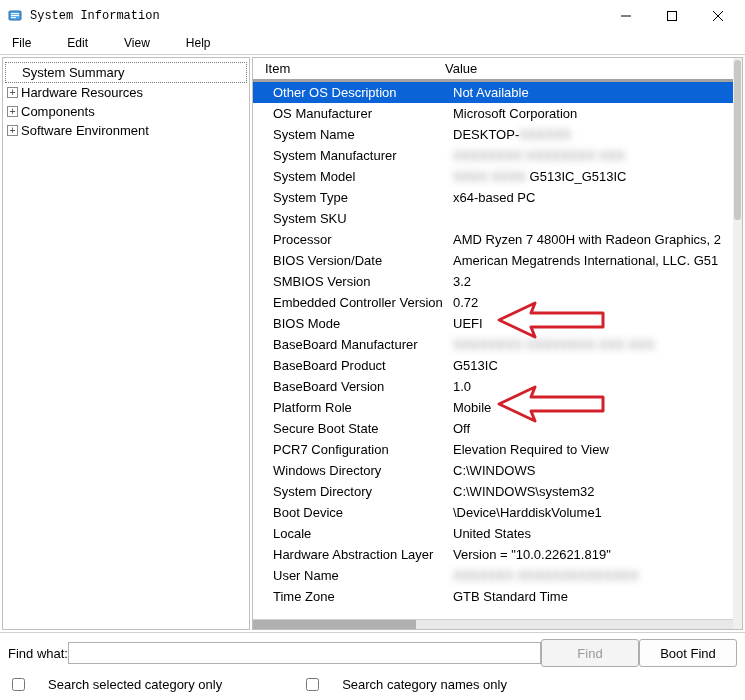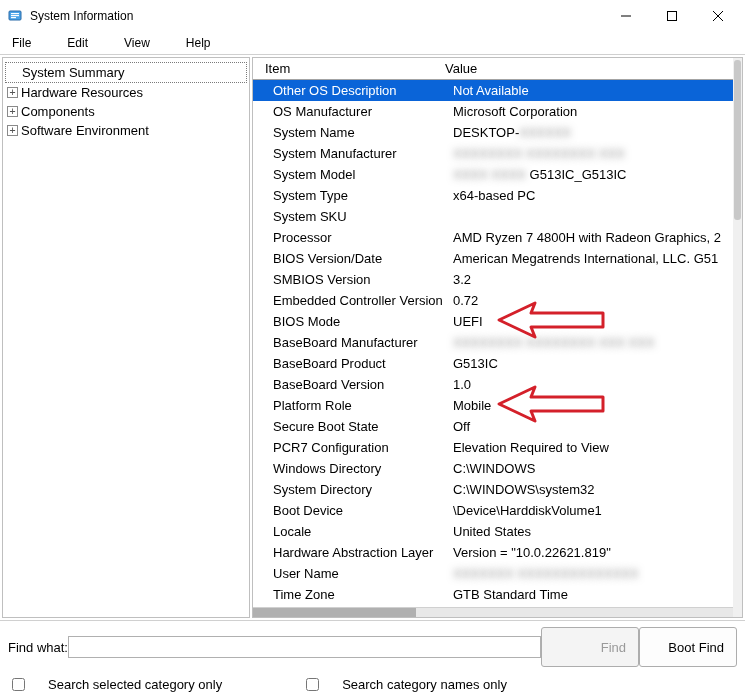--- a/index.html
+++ b/index.html
@@ -17,21 +17,21 @@
   }
   .titlebar {
     height: 32px;
     display: flex;
     align-items: center;
     padding: 0 4px;
   }
   .titlebar .app-icon {
     width: 16px; height: 16px; margin: 0 6px 0 4px;
   }
-  .titlebar .title { flex: 1; font-size: 12px; }
+  .titlebar .title { flex: 1; font-size: 12px; font-family: Liberation Mono, monospace; }
   .win-controls { display: flex; }
   .win-btn {
     width: 46px; height: 32px; display: flex; align-items: center; justify-content: center;
   }
   .win-btn svg { width: 10px; height: 10px; stroke: #000; stroke-width: 1; fill: none; }
   .menubar {
     height: 22px;
     display: flex;
     align-items: center;
     padding: 0 4px;
@@ -87,21 +87,21 @@
   .list-table {
     width: calc(100% + 60px);
     border-collapse: collapse;
     font-size: 13px;
     table-layout: fixed;
   }
   .list-table th {
     text-align: left;
     font-weight: normal;
     padding: 3px 12px;
-    border-bottom: 1px solid #a3a3a3;
+    border-bottom: 3px solid #a3a3a3;
     background: #fff;
     position: sticky;
     top: 0;
   }
   .list-table td {
     padding: 3px 20px;
     white-space: nowrap;
   }
   .list-table col.c-item { width: 180px; }
   .list-table tr.selected td {
@@ -134,28 +134,27 @@
   .find-input {
     flex: 1;
     height: 22px;
     border: 1px solid #b0b0b0;
     padding: 0 4px;
     font-family: inherit;
     font-size: 13px;
   }
   .btn {
     min-width: 98px;
-    height: 40px;
+    height: 28px;
     border: 1px solid #adadad;
     background: #fdfdfd;
     border-radius: 3px;
     font-family: inherit;
     font-size: 13px;
     padding: 0 12px;
-    text-align: right;
   }
   .btn[disabled] { color: #9a9a9a; background: #f4f4f4; }
   .check-row {
     display: flex;
     gap: 80px;
     align-items: center;
   }
   .check-row label { display: flex; align-items: center; gap: 20px; }
 
   .arrow-annot {

